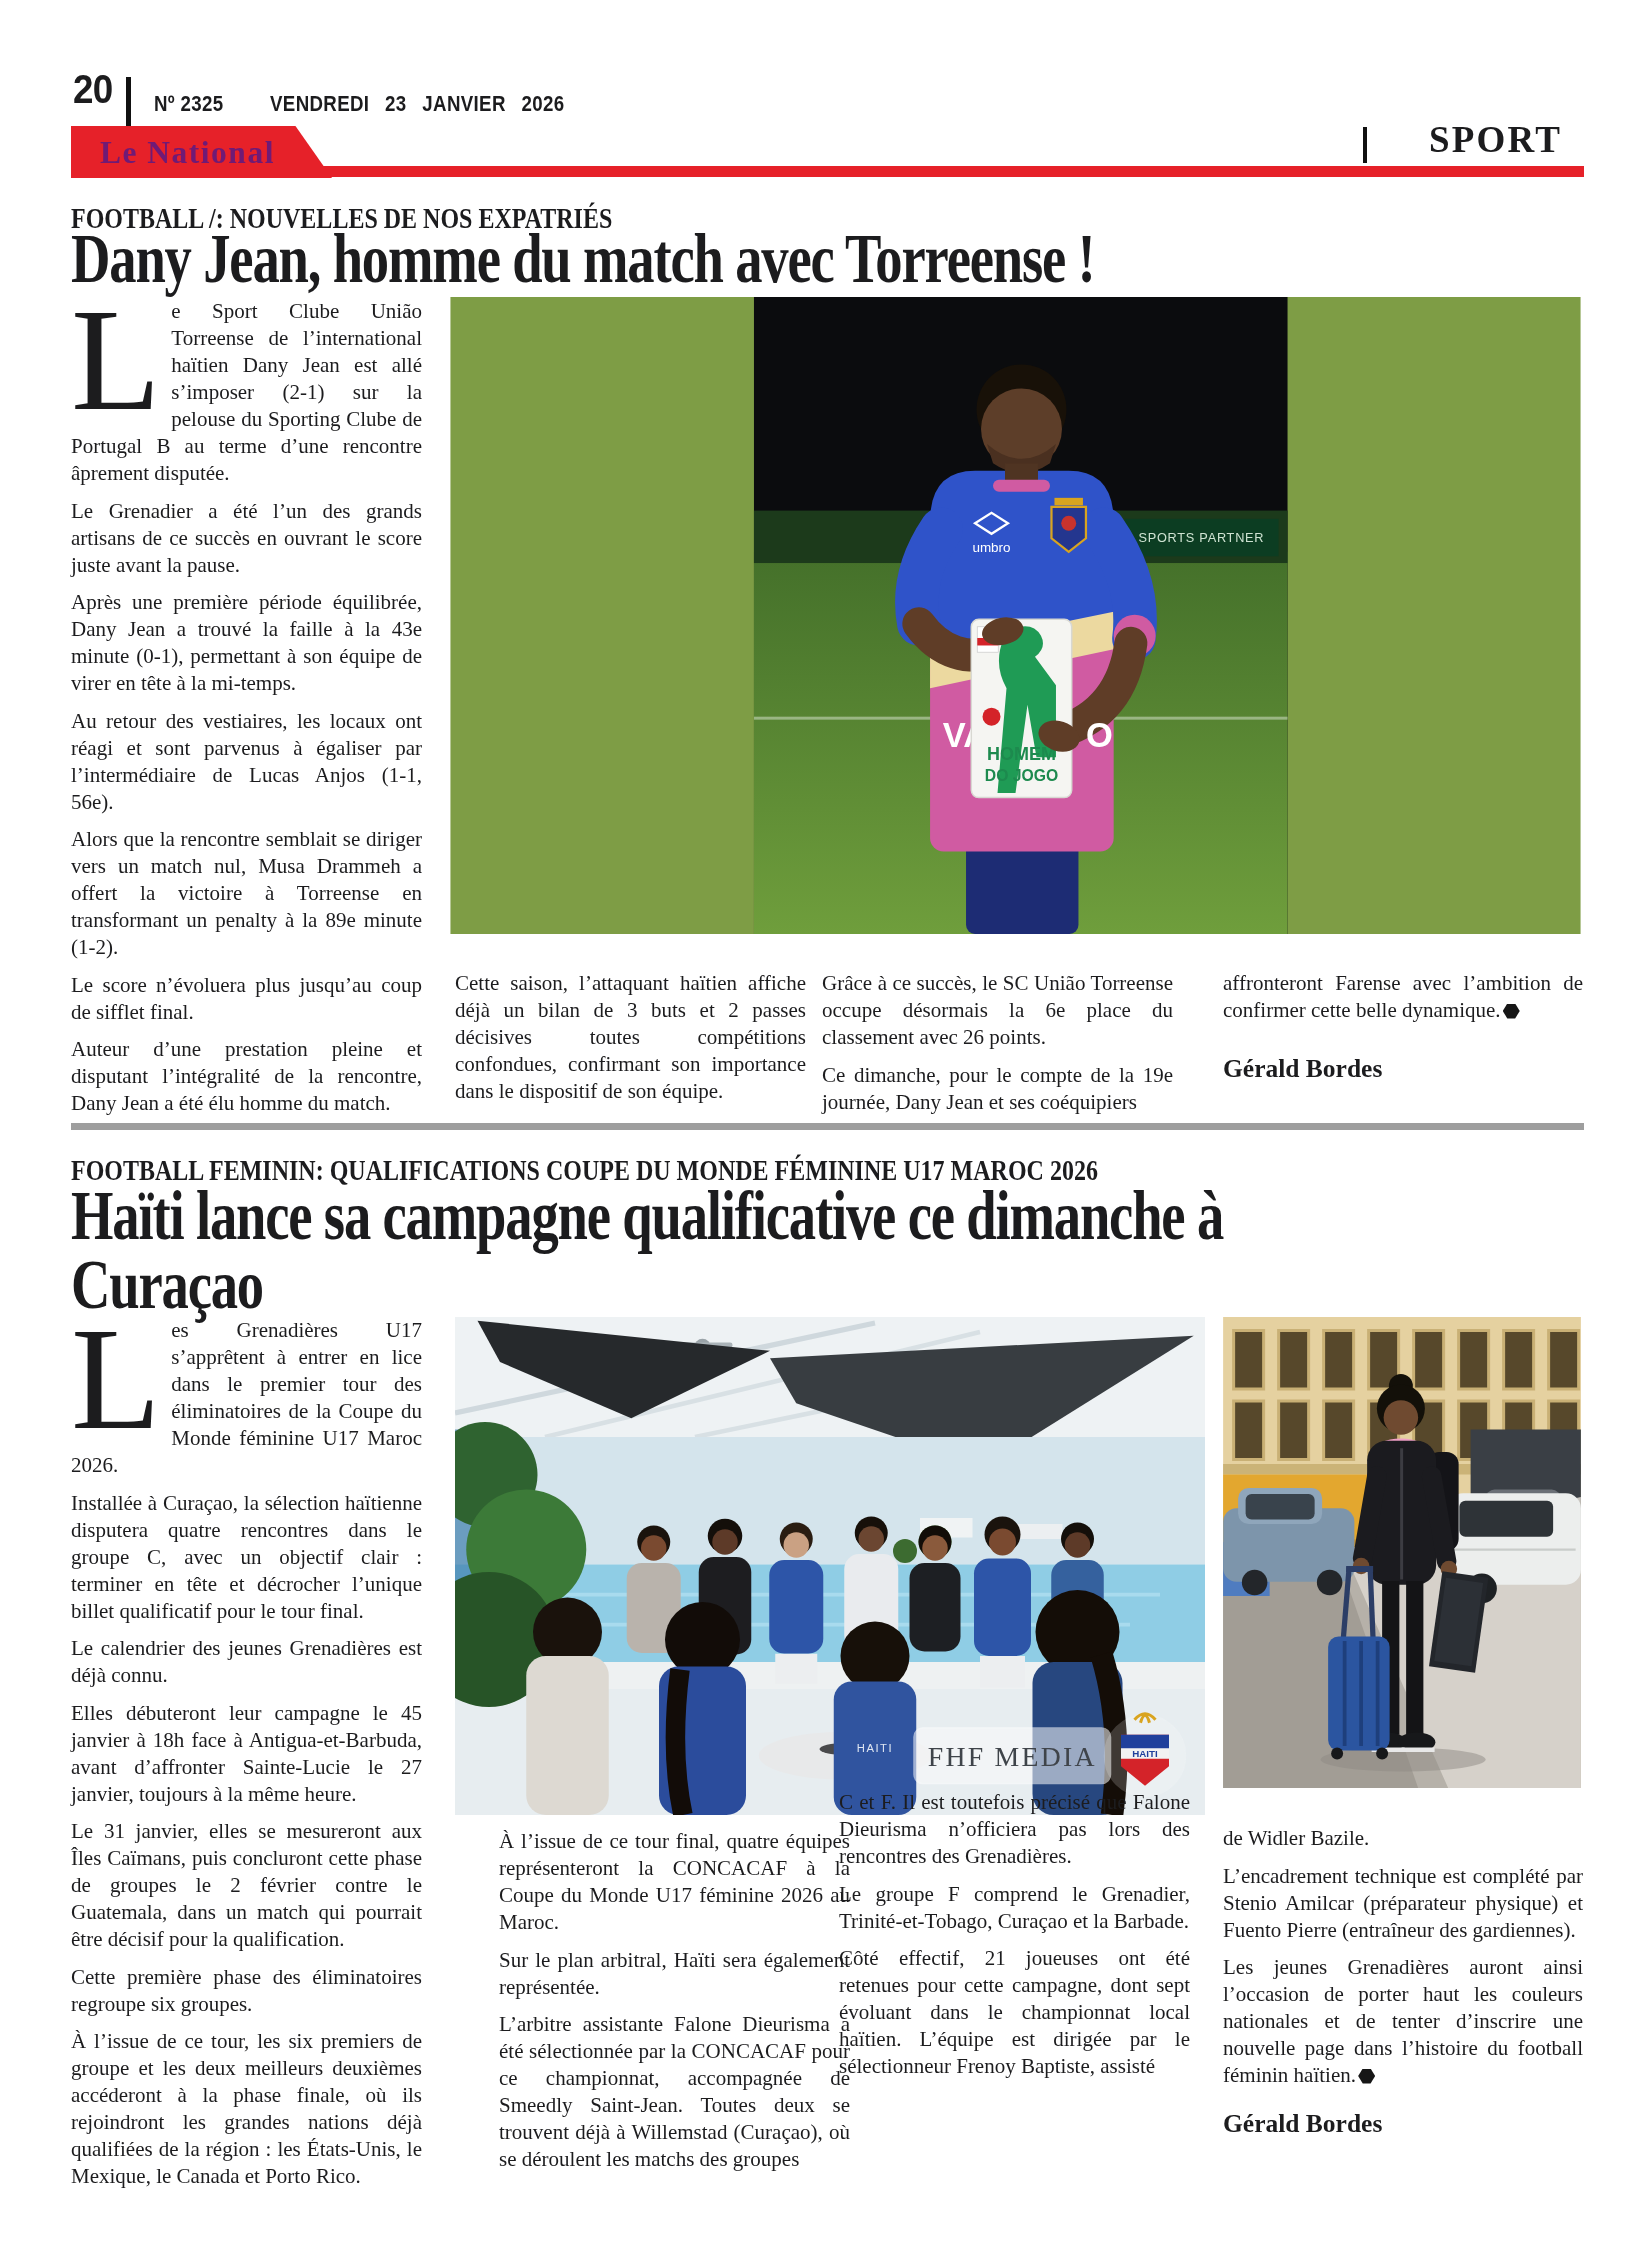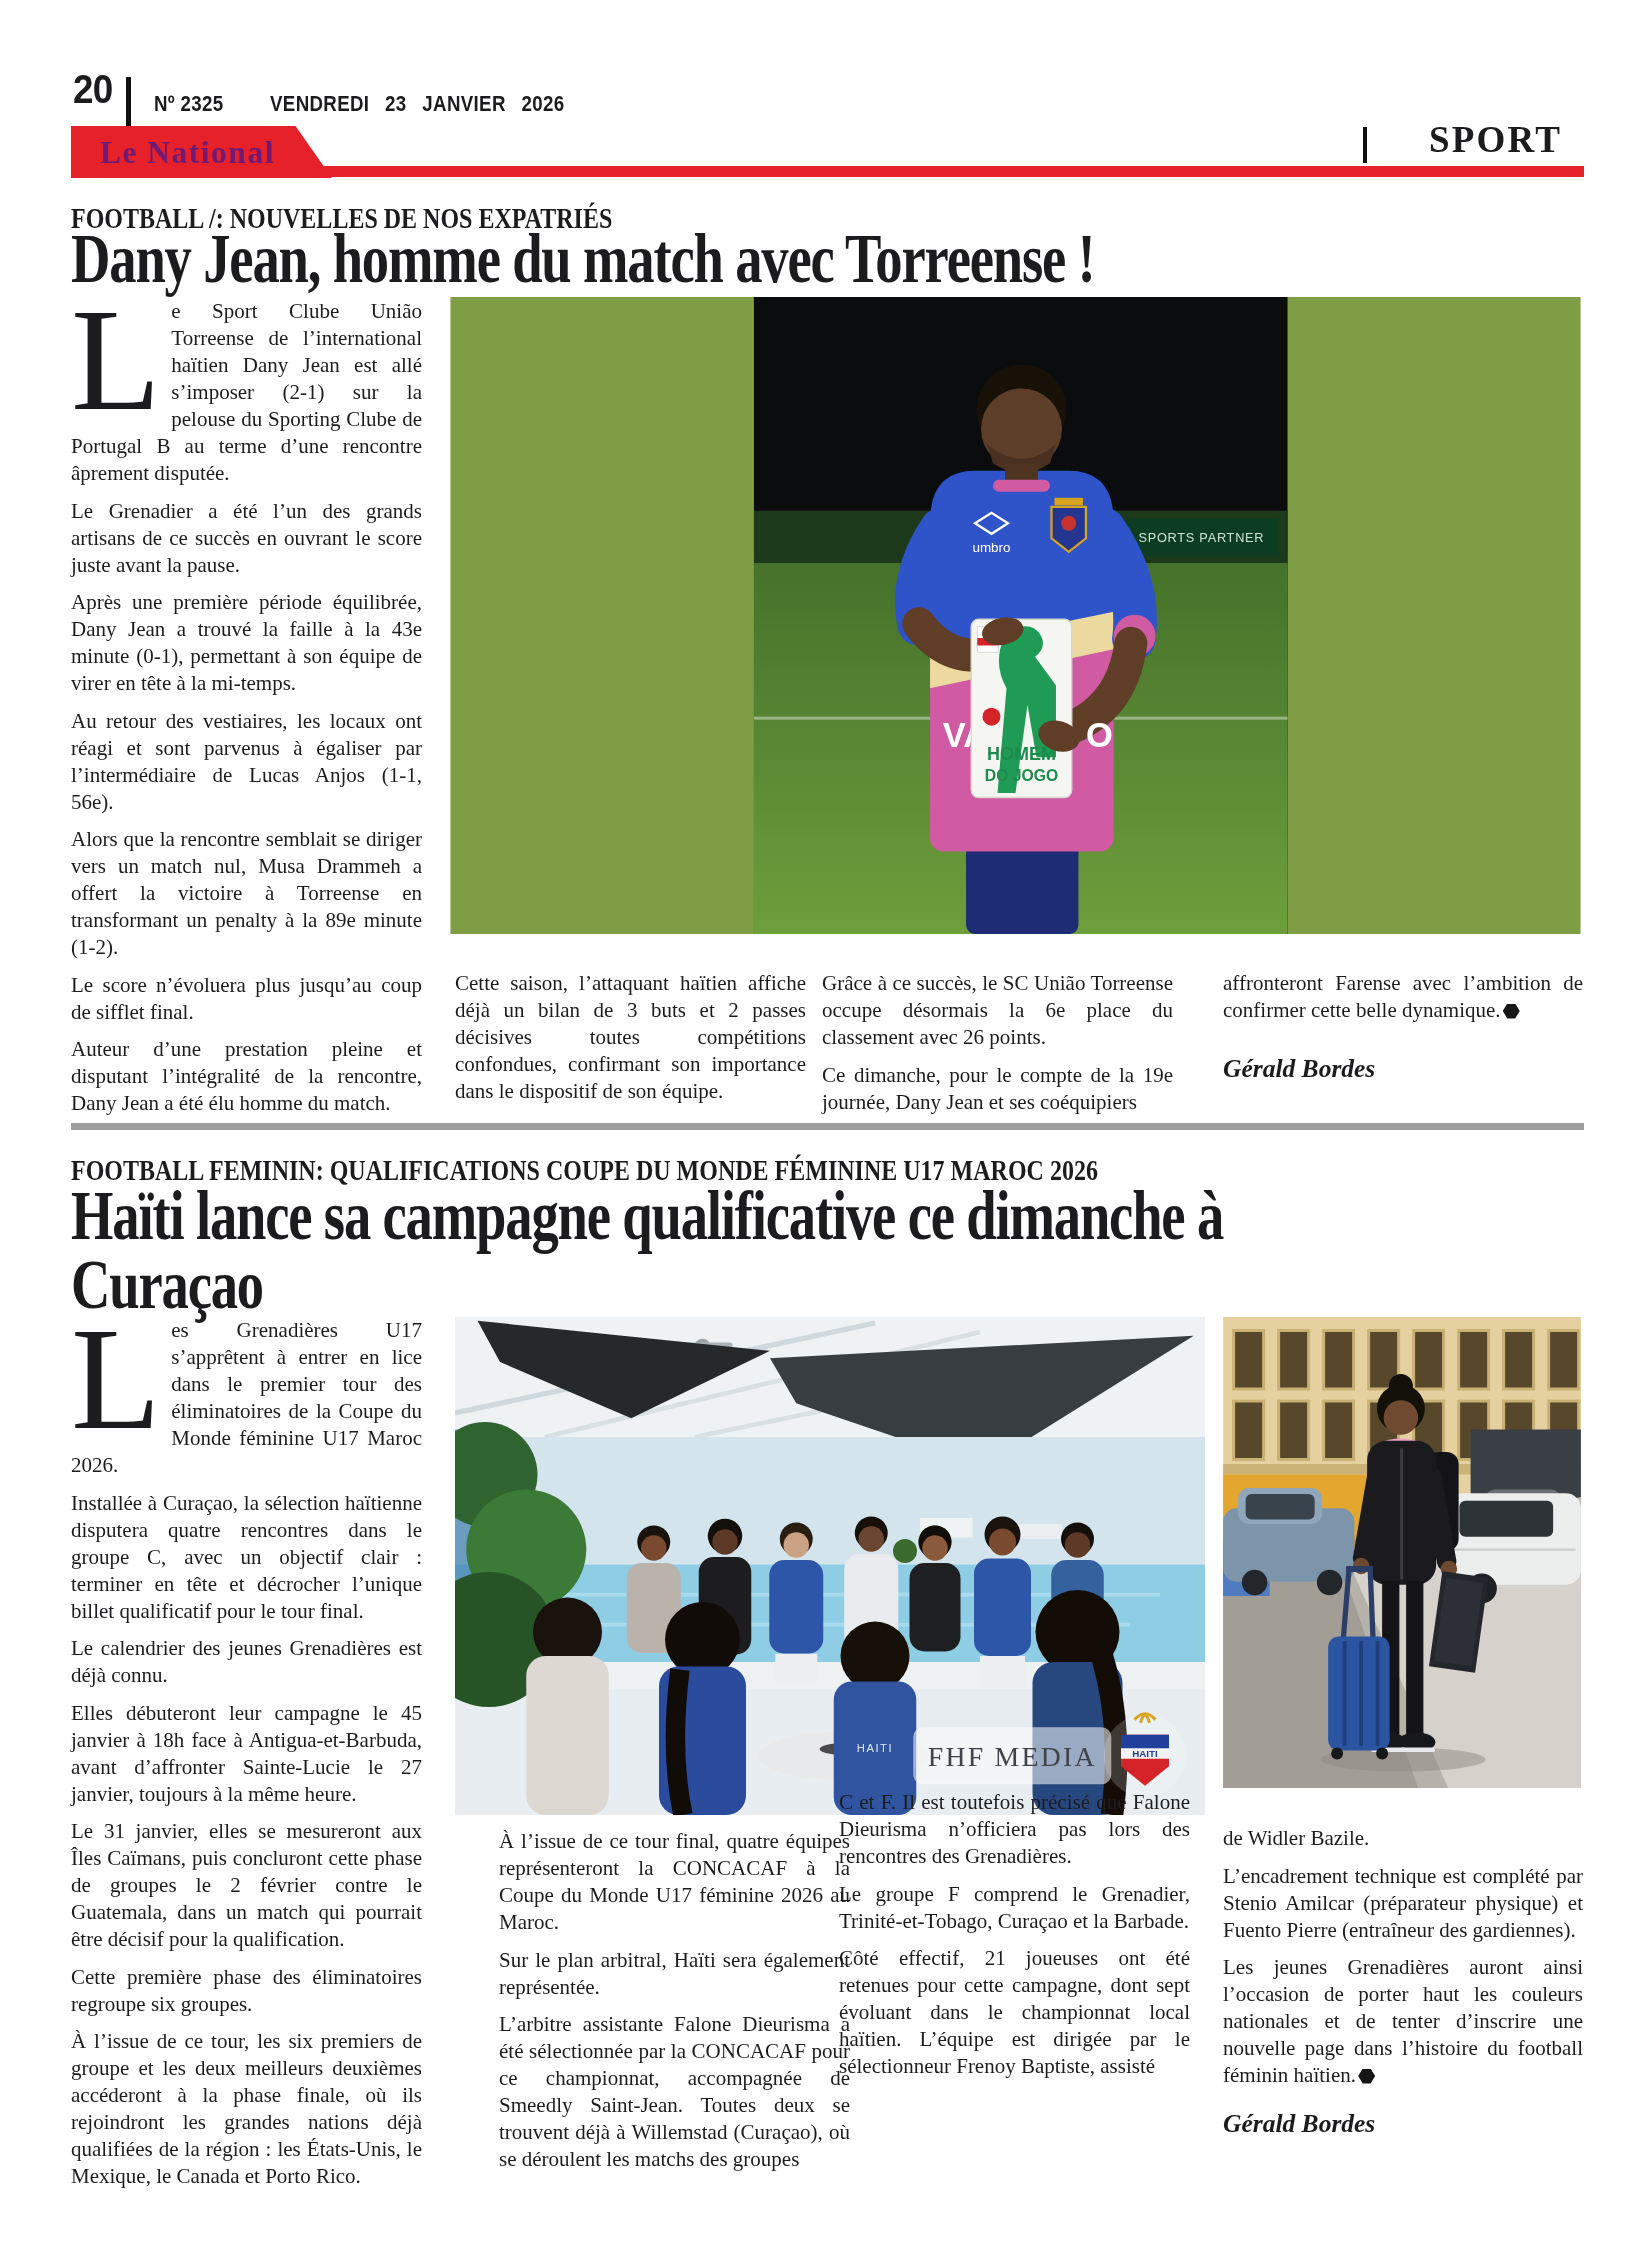--- a/index.html
+++ b/index.html
@@ -20,21 +20,21 @@
   .sport{font-weight:bold;font-size:37px;letter-spacing:2.2px;}
 
   
   .kicker{font-weight:bold;font-size:30px;transform:scaleX(.8);transform-origin:0 0;white-space:nowrap;letter-spacing:0;}
   .headline{font-weight:bold;font-size:70px;line-height:61px;transform:scaleX(.78);transform-origin:0 0;
             white-space:nowrap;letter-spacing:-1.5px;}
   .headline .hl2{display:block;margin-top:7.5px;}
   .col{position:absolute;width:351px;}
   .col p{font-size:21px;line-height:27px;text-align:justify;margin:0 0 10.5px 0;}
   .dropcap{float:left;font-size:147px;line-height:111px;height:112px;margin:6px 10.5px 0 0;}
-  .byline{font-weight:bold;font-size:25.5px;margin-top:30px;font-style:italic;}
+  .byline{font-weight:bold;font-size:25.5px;margin-top:30px;}
   .byline2{margin-top:19.5px;}
   .endmark{display:inline-block;width:17px;height:15px;background:#161616;margin-left:2.2px;vertical-align:-1.5px;
            clip-path:polygon(27% 0,73% 0,100% 50%,73% 100%,27% 100%,0 50%);}
   .divider{background:#9e9e9e;}
 
   .photo{position:absolute;overflow:hidden;}
   svg text{font-family:"Liberation Sans","DejaVu Sans",sans-serif;}
   svg text.serif{font-family:"Liberation Serif","DejaVu Serif",serif;}
 </style>
 </head>

